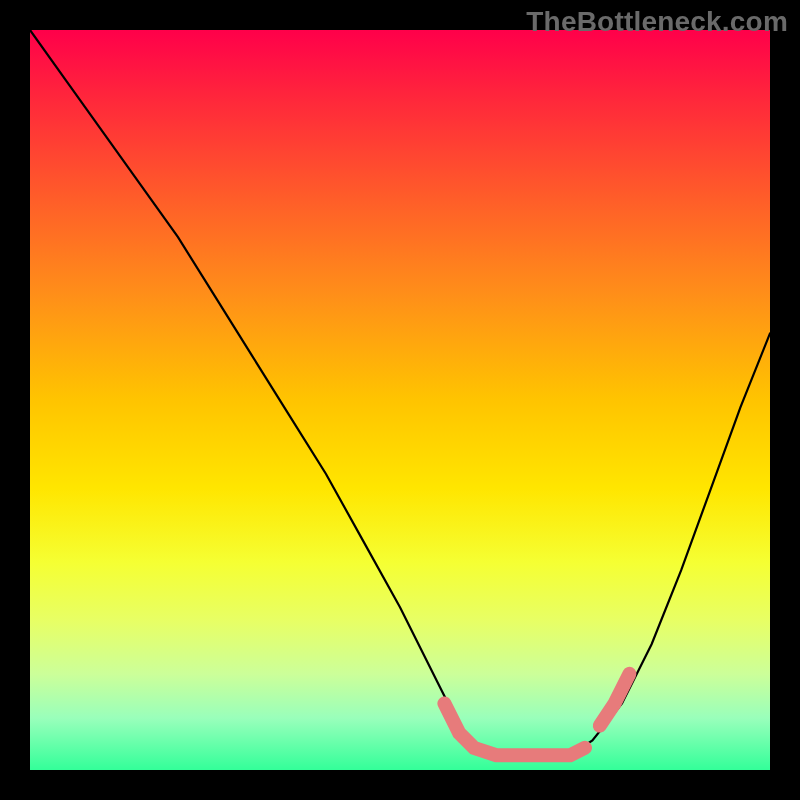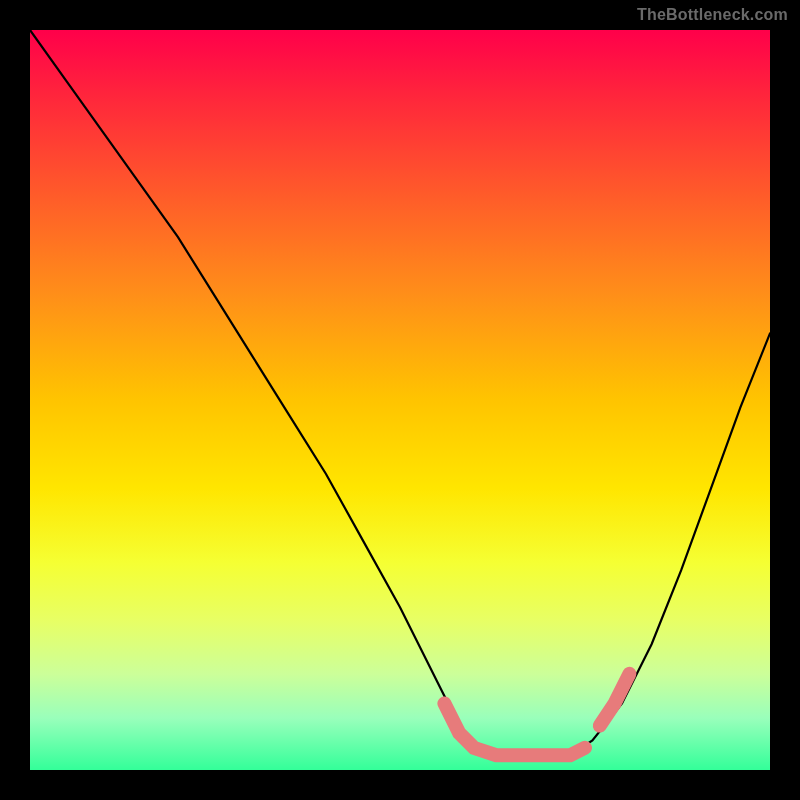--- a/index.html
+++ b/index.html
@@ -15,21 +15,21 @@
     position: relative;
     width: 800px;
     height: 800px;
     background: #000;
   }
   .watermark {
     position: absolute;
     top: 6px;
     right: 12px;
     color: #6a6a6a;
-    font-size: 16px;
+    font-size: 28px;
     font-weight: 600;
     letter-spacing: 0.2px;
     z-index: 10;
     user-select: none;
   }
   .plot-area {
     position: absolute;
     left: 30px;
     top: 30px;
     width: 740px;

